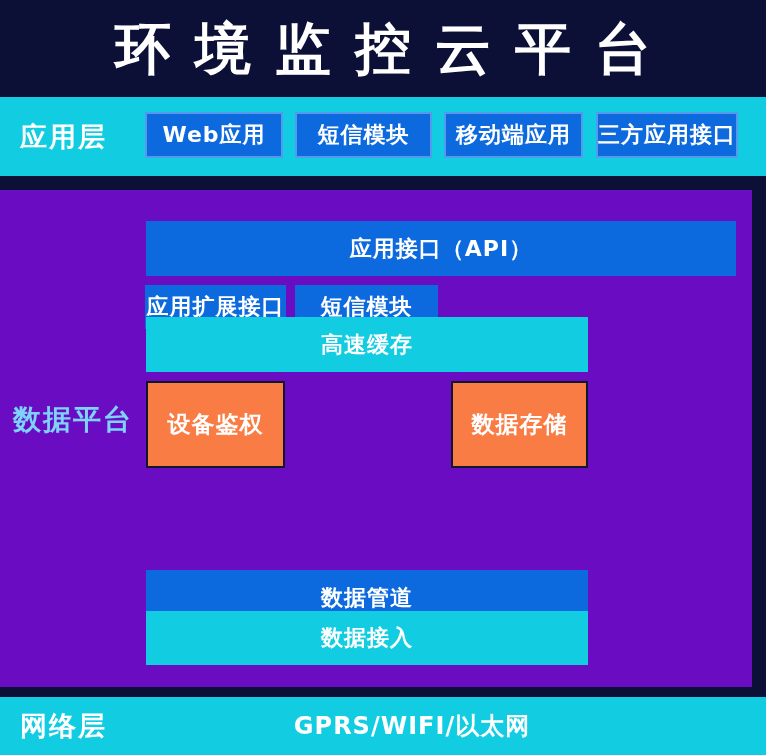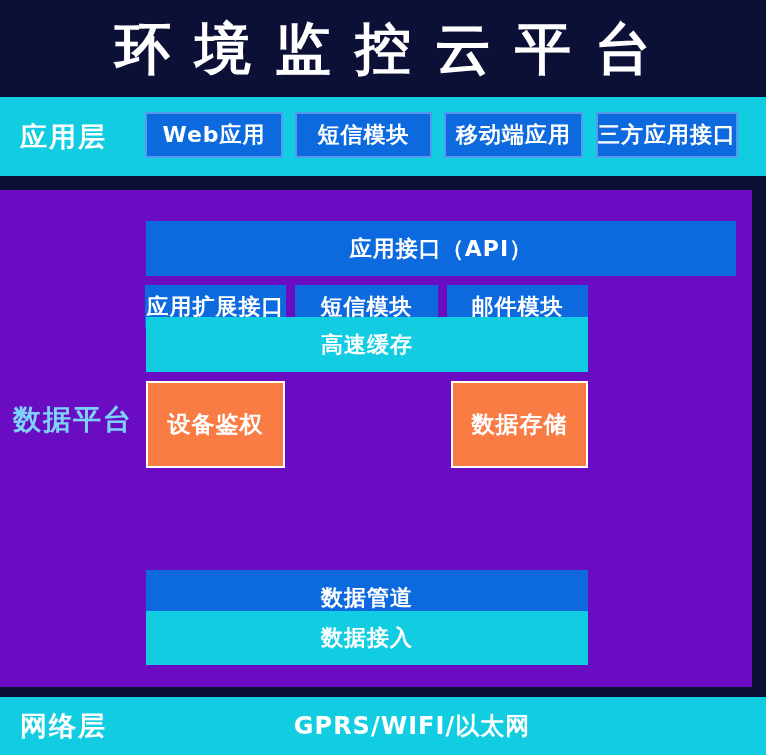--- a/index.html
+++ b/index.html
@@ -32,21 +32,21 @@
   }
   .section-purple{position:absolute;left:0;top:190px;width:752px;height:497px;background:var(--purple);}
   .box{
     position:absolute;display:flex;align-items:center;justify-content:center;
     color:#fff;font-weight:bold;box-sizing:border-box;text-align:center;
     letter-spacing:1px;
   }
   .blue-box{background:var(--blue);margin-top:24px;}
   .blue-btn{background:var(--blue);border:2px solid rgba(110,170,240,0.75);}
   .cyan-box{background:var(--cyan);}
-  .orange-box{background:var(--orange);border:2px solid #ffffff;font-size:23px;}
+  .orange-box{background:var(--orange);border:2px solid #0f172a;font-size:23px;}
   .fs22{font-size:22px;}
   .platform-label{
     position:absolute;left:0;top:214px;width:146px;text-align:center;
     color:#7dd3fc;font-size:28px;font-weight:bold;letter-spacing:2px;line-height:32px;
   }
   .config-col{position:absolute;left:599px;top:71px;width:137px;height:405px;background:var(--cyan);}
   .config-text{
     position:absolute;left:0;top:146px;width:100%;text-align:center;
     color:#fff;font-size:28px;font-weight:bold;letter-spacing:2px;line-height:32px;
   }
@@ -73,21 +73,20 @@
     <div class="box blue-btn fs22" style="left:596px;top:15px;width:142px;height:46px;">三方应用接口</div>
   </div>
 
   <div class="section-purple">
     <div class="platform-label">数据平台</div>
 
     <div class="box blue-box fs22" style="left:146px;top:7px;width:590px;height:55px;">应用接口（API）</div>
 
     <div class="box blue-box fs22" style="left:145px;top:71px;width:141px;height:44px;">应用扩展接口</div>
     <div class="box blue-box fs22" style="left:295px;top:71px;width:143px;height:44px;">短信模块</div>
-    <div class="box blue-box fs22" style="left:447px;top:71px;width:141px;height:44px;">邮件模块</div>
 
     <div class="box cyan-box fs22" style="left:146px;top:127px;width:442px;height:55px;">高速缓存</div>
 
     <div class="box orange-box" style="left:146px;top:191px;width:139px;height:87px;">设备鉴权</div>
     <div class="box orange-box" style="left:451px;top:191px;width:137px;height:87px;">数据存储</div>
 
     <div class="box blue-box fs22" style="left:146px;top:356px;width:442px;height:55px;">数据管道</div>
     <div class="box cyan-box fs22" style="left:146px;top:421px;width:442px;height:54px;">数据接入</div>
 
   </div>

